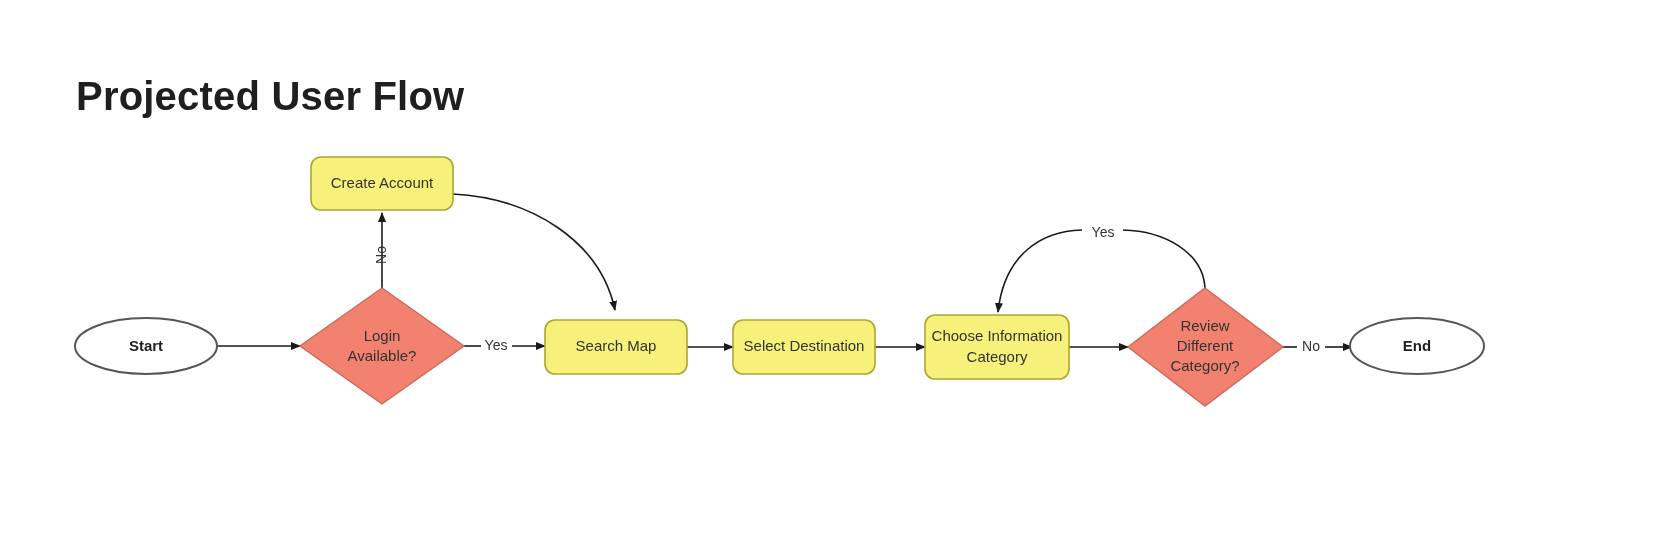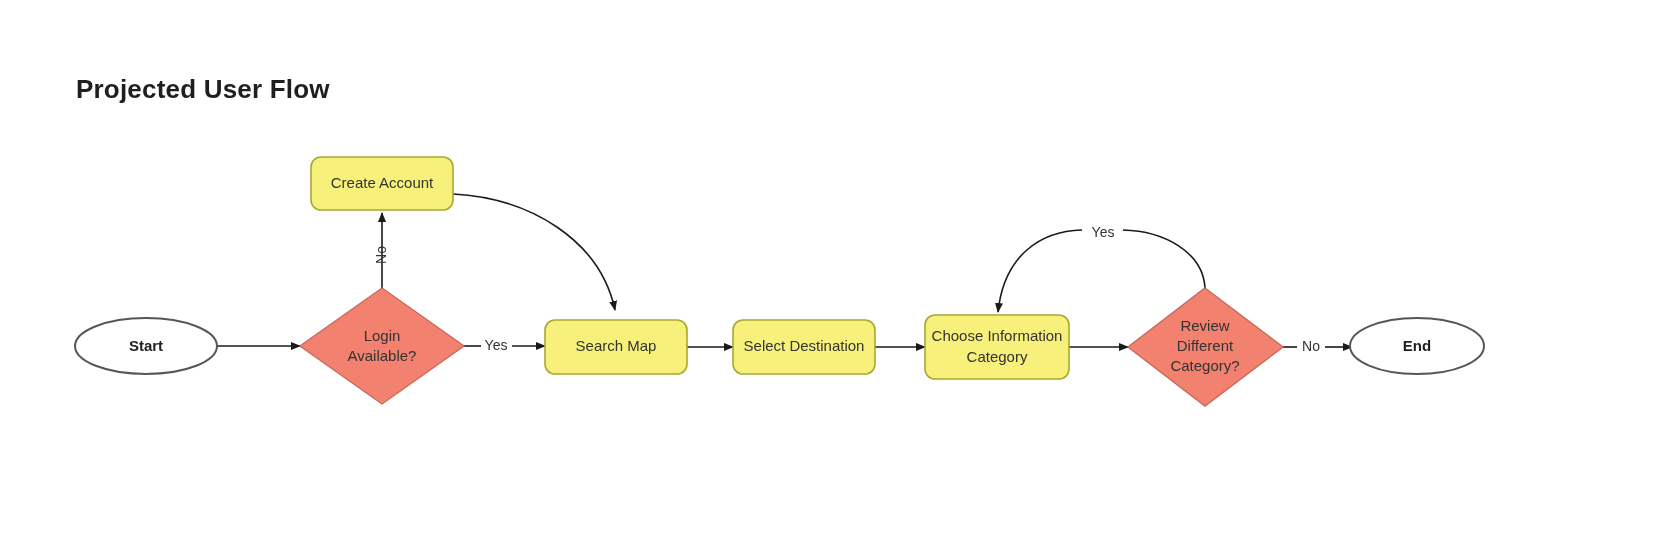--- a/index.html
+++ b/index.html
@@ -18,21 +18,21 @@
     position: relative;
     width: 1671px;
     height: 552px;
     background: #ffffff;
   }
   .diagram-title {
     position: absolute;
     left: 76px;
     top: 74px;
     font-family: "Liberation Sans", sans-serif;
-    font-size: 26px;
+    font-size: 40px;
     font-weight: bold;
     color: #1f1f1f;
     letter-spacing: 0.2px;
     white-space: nowrap;
   }
   svg.flow-canvas {
     position: absolute;
     left: 0;
     top: 0;
     width: 1671px;

